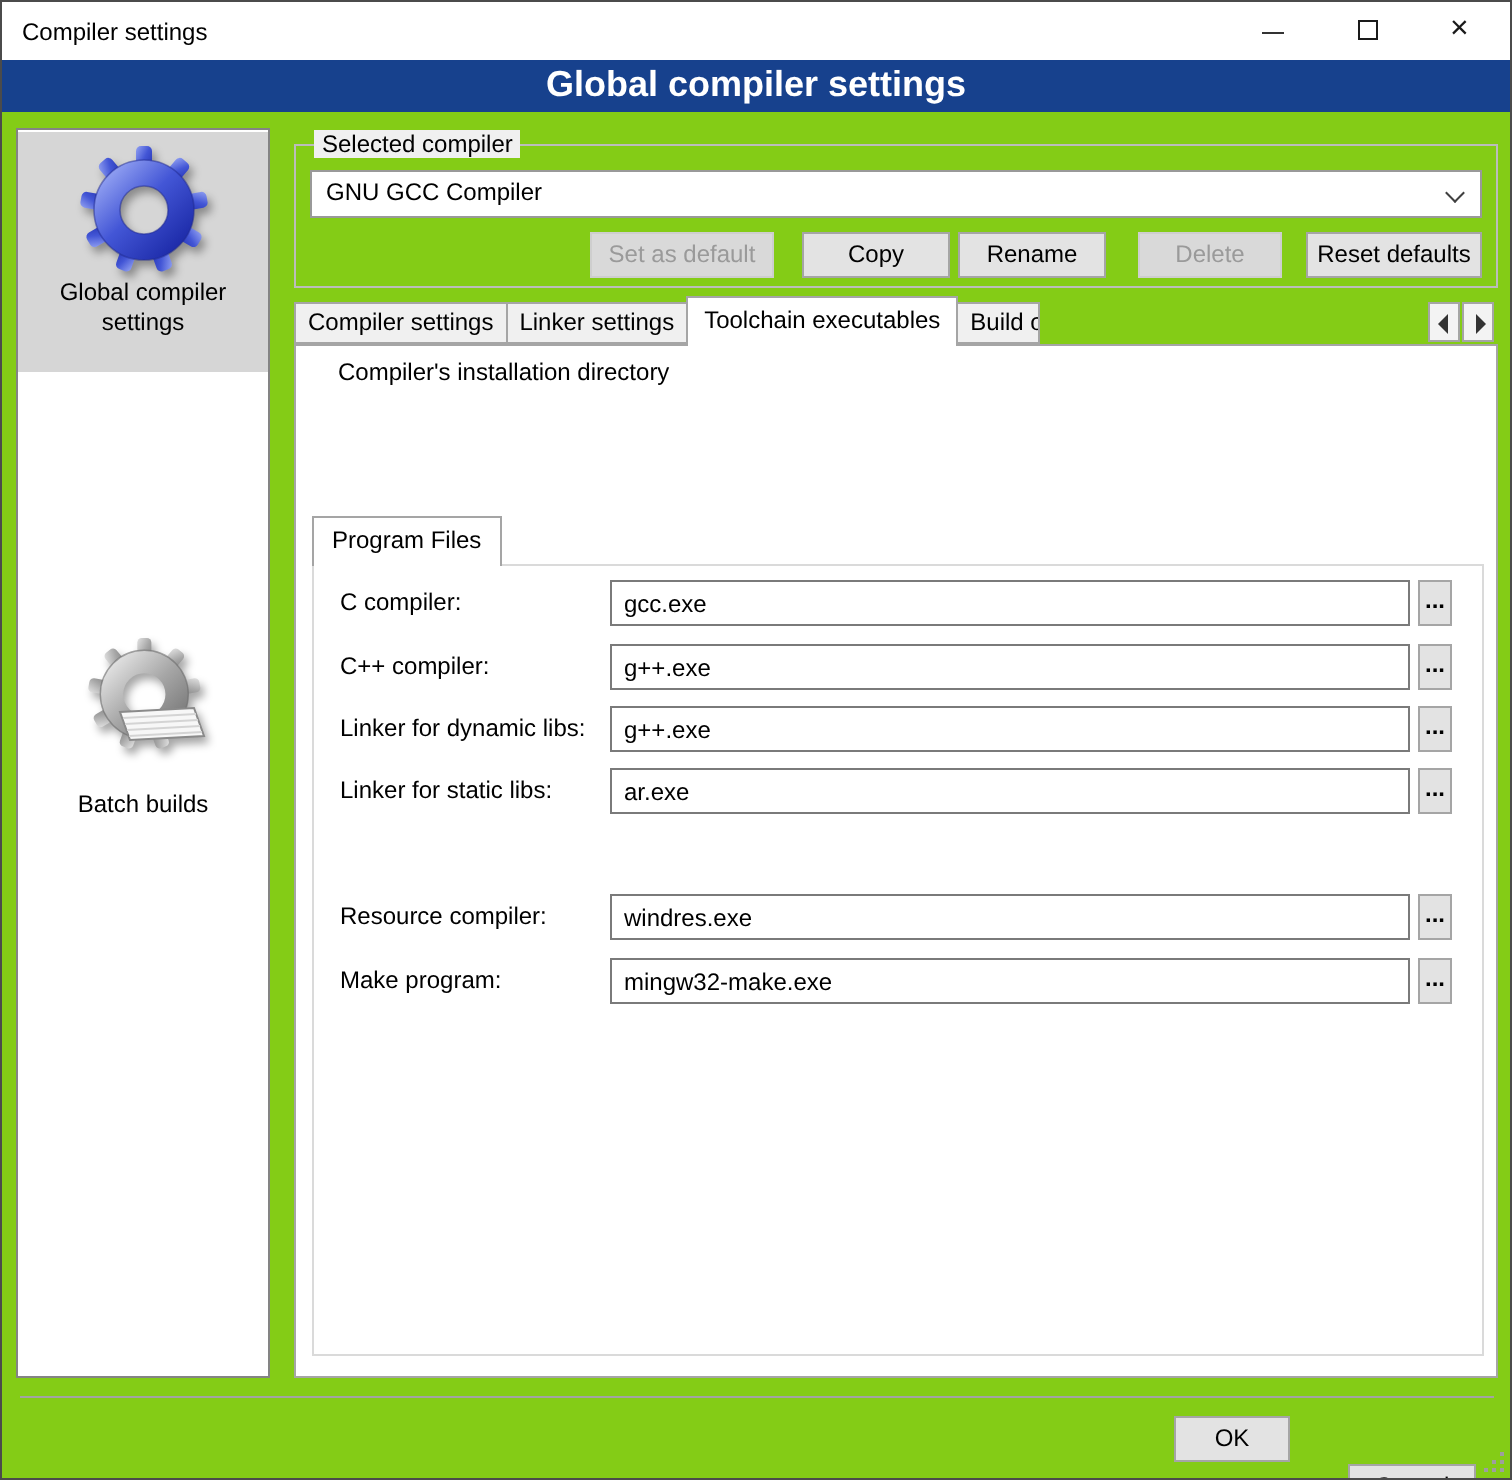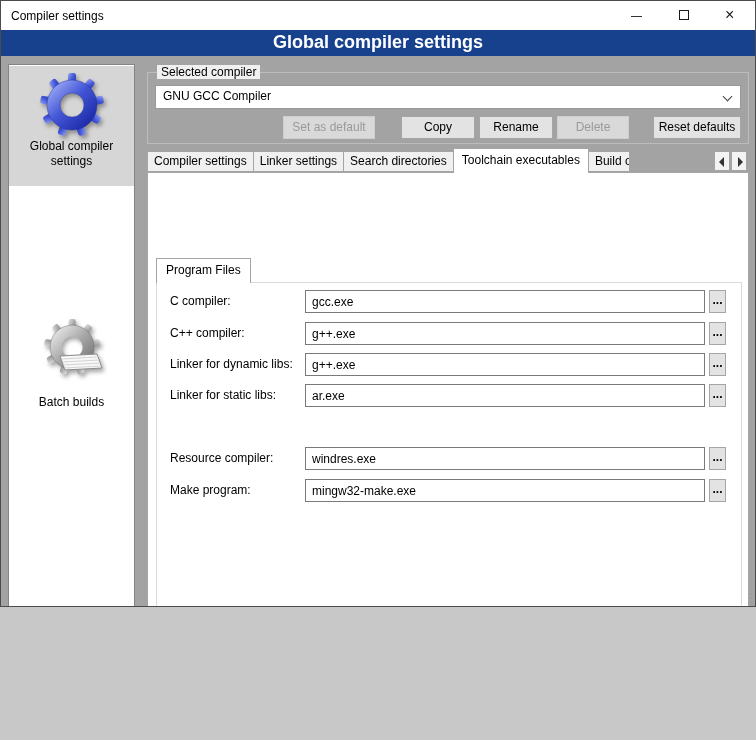--- a/index.html
+++ b/index.html
@@ -1,21 +1,21 @@
 <!DOCTYPE html>
 <html><head>
 <meta charset="utf-8">
 <style>
   * { margin:0; padding:0; box-sizing:border-box; }
   html,body { background:#c8c8c8; }
   body { font-family:"Liberation Sans", sans-serif; }
 
   .window{
-    position:relative; width:756px; height:607px;
-    background:#a3a3a3; border:1px solid #4b4b4b;
+    position:relative; width:756px; height:740px;
+    background:#84cc16; border:1px solid #4b4b4b;
     font-size:12px; color:#000; overflow:hidden;
   }
 
   
   .titlebar{ position:absolute; top:0; left:0; right:0; height:29px; background:#ffffff; }
   .titlebar .title{ position:absolute; left:10px; top:8px; font-size:12px; color:#000; }
   .cap-btn{ position:absolute; top:0; width:47px; height:29px; }
   .btn-min{ left:612px; } .btn-max{ left:660px; } .btn-close{ left:707px; }
   .glyph-min{ position:absolute; left:18px; top:15px; width:11px; border-top:1px solid #333; }
   .glyph-max{ position:absolute; left:18px; top:9px; width:10px; height:10px; border:1px solid #1a1a1a; }
@@ -61,21 +61,21 @@
     position:absolute; right:9px; top:7px; width:7px; height:7px;
     border-right:1.6px solid #404040; border-bottom:1.6px solid #404040;
     transform:rotate(45deg);
   }
 
   
   .btn{
     position:absolute; height:23px; background:#e3e3e3; border:1px solid #a5a5a5;
     font-size:12px; text-align:center; line-height:20px; cursor:default;
   }
-  .btn.disabled{ background:#d9d9d9; border-color:#cecece; color:#9a9a9a; }
+  .btn.disabled{ background:#d9d9d9; border-color:#cecece; color:#9a9a9a;margin-left:12px; }
   .b-setdef{ left:282px; top:115px; width:92px; }
   .b-copy{ left:400px; top:115px; width:74px; }
   .b-rename{ left:478px; top:115px; width:74px; }
   .b-delete{ left:556px; top:115px; width:72px; }
   .b-reset{ left:652px; top:115px; width:88px; }
 
   
   .tabstrip{ position:absolute; left:146px; top:147px; width:602px; height:24px; }
   .tab{
     position:relative; float:left; margin-top:3px; height:21px;
@@ -253,34 +253,34 @@
 
   <div class="btn disabled b-setdef">Set as default</div>
   <div class="btn b-copy">Copy</div>
   <div class="btn b-rename">Rename</div>
   <div class="btn disabled b-delete">Delete</div>
   <div class="btn b-reset">Reset defaults</div>
 
   <div class="tabstrip">
     <div class="tab">Compiler settings</div>
     <div class="tab">Linker settings</div>
-    <div class="tab">Search directories</div>
     <div class="tab active">Toolchain executables</div>
     <div class="tab clipped">Build options</div>
     <div class="tab-arrow ta-left">
         <span class="tri-l"></span>
       </div>
     <div class="tab-arrow ta-right">
         <span class="tri-r"></span>
       </div>
   </div>
 
   <div class="tabpage"></div>
 
   <div class="groupbox grp-install"></div>
+  <span class="legend lbl-install">Compiler's installation directory</span>
 
   <div class="path-input">
     <span class="caret"></span>
     <span class="sel-text">C:\raylib\MinGW</span>
   </div>
   <div class="btn b-browse-dir dots">...</div>
   <div class="btn b-autodetect">Auto-detect</div>
   <div class="note">NOTE: All programs must exist either in the "bin" sub-directory of this path, or in any of the "Additional</div>
 
   <div class="subtab st-files">Program Files</div>

